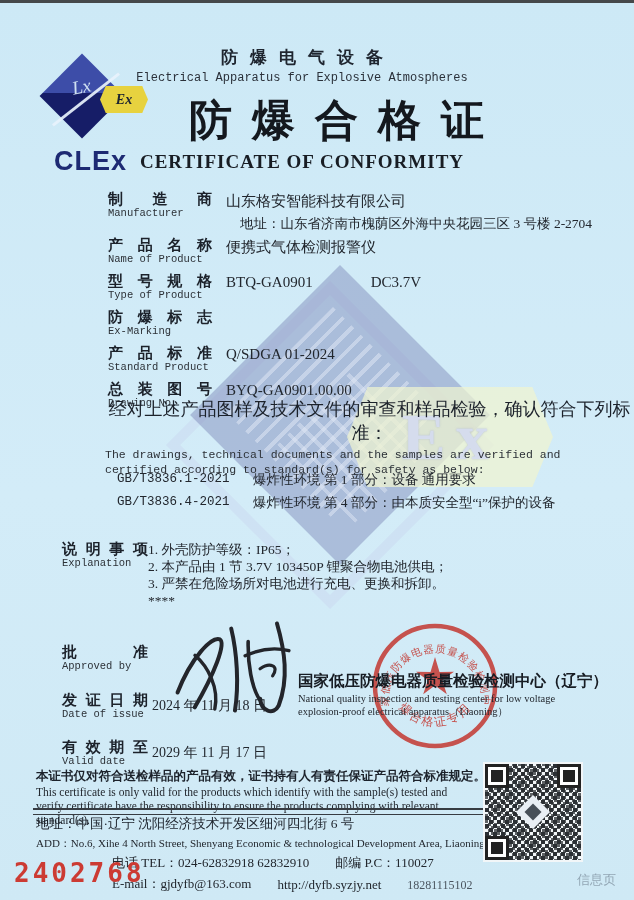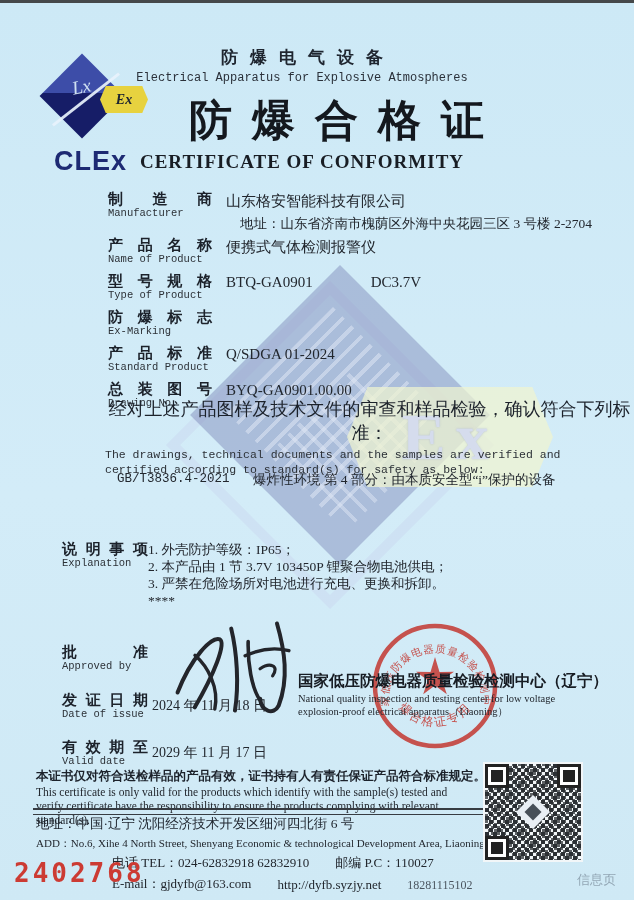--- a/index.html
+++ b/index.html
@@ -204,20 +204,24 @@
 
     <div class="statement">
       <div class="st-cn">经对上述产品图样及技术文件的审查和样品检验，确认符合下列标准：</div>
       <div class="st-en">
         <div>The drawings, technical documents and the samples are verified and</div>
         <div>certified according to standard(s) for safety as below:</div>
       </div>
     </div>
 
     <div class="standards">
+      <div class="srow">
+        <span class="scode">GB/T3836.1-2021</span>
+        <span class="sdesc">爆炸性环境 第 1 部分：设备 通用要求</span>
+      </div>
       <div class="srow">
         <span class="scode">GB/T3836.4-2021</span>
         <span class="sdesc">爆炸性环境 第 4 部分：由本质安全型“i”保护的设备</span>
       </div>
     </div>
 
     <div class="explain">
       <div class="bigl">
         <div class="lab-cn">说 明 事 项</div>
         <div class="lab-en">Explanation</div>

